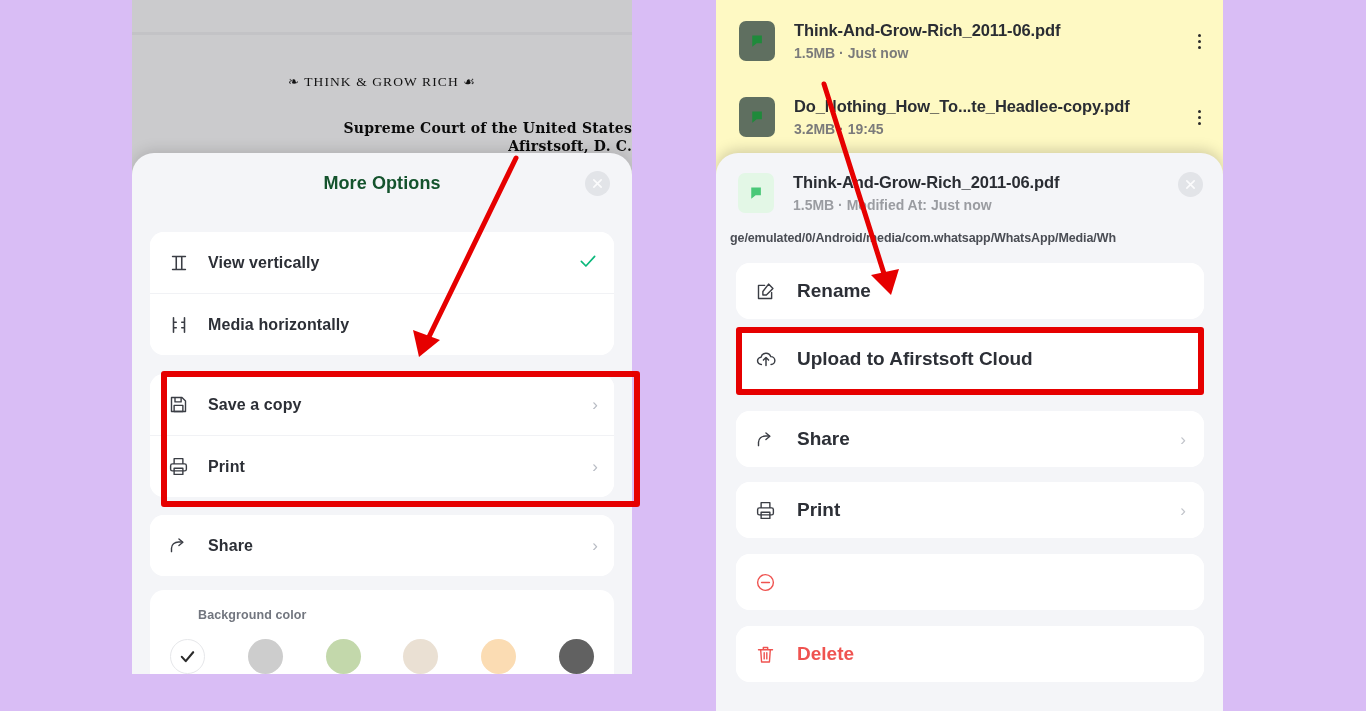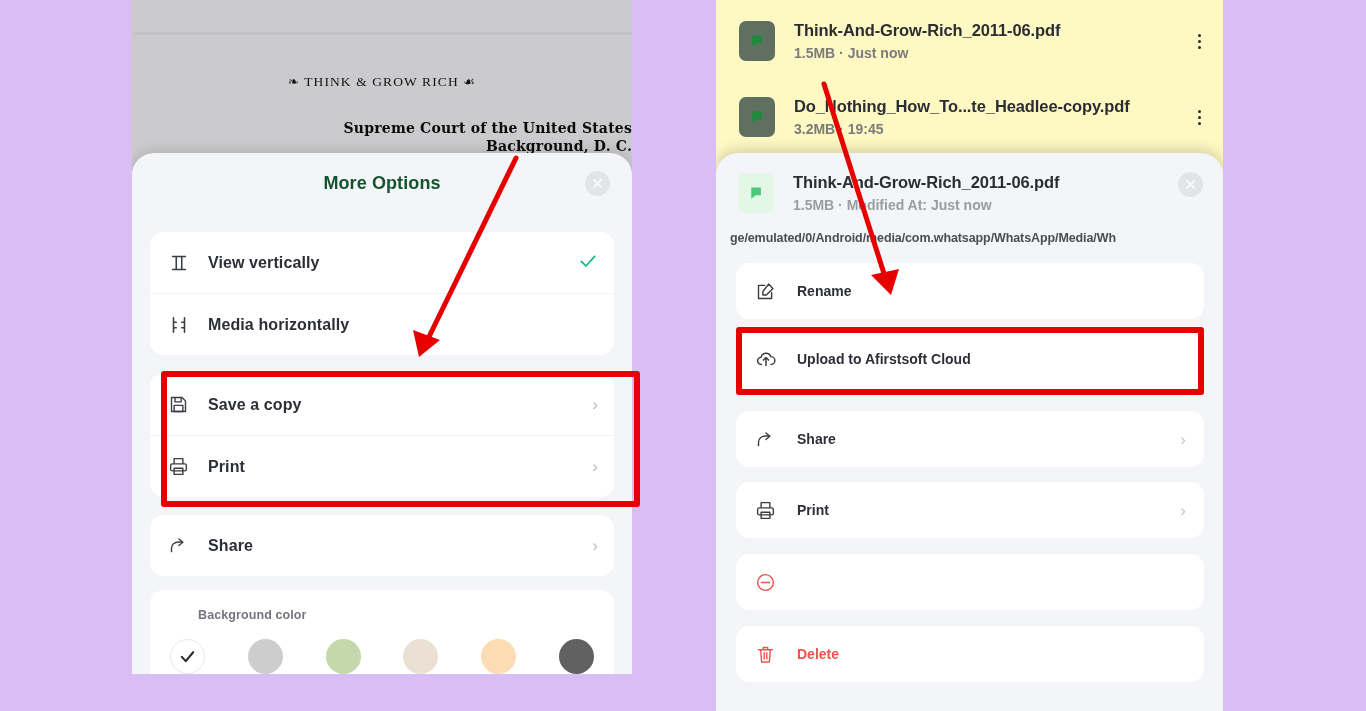--- a/index.html
+++ b/index.html
@@ -129,21 +129,21 @@
   }
   .group-r {
     position: absolute; left: 20px; width: 468px;
     background: #ffffff; border-radius: 14px;
   }
   .row-r {
     position: relative; height: 56px; display: flex; align-items: center;
     padding: 0 18px 0 19px; background: #fff; border-radius: 14px;
   }
   .row-r .ico { width: 32px; display: flex; align-items: center; }
-  .row-r .lbl { font-size: 14px; font-weight: 700; color: #2c2f36; margin-left: 10px; flex: 1; }
+  .row-r .lbl { font-size: 19px; font-weight: 700; color: #2c2f36; margin-left: 10px; flex: 1; }
   .row-r .lbl.danger { color: #ef5350; }
   .row-r .chev { color: #c2c5cb; font-size: 17px; line-height: 1; }
   .redbox {
     position: absolute; border: 6px solid #e60000; border-radius: 3px;
   }
   svg.arrow { position: absolute; overflow: visible; }
 </style>
 </head>
 <body>
 
@@ -152,21 +152,21 @@
   <div class="doc-divider"></div>
 
   <div class="doc-title-orn">
     <span class="orn">❧</span>
     <span>THINK &amp; GROW RICH</span>
     <span class="orn">☙</span>
   </div>
 
   <div class="doc-court">
     <div>Supreme Court of the United States</div>
-    <div>Background, D. C.</div>
+    <div>Afirstsoft, D. C.</div>
   </div>
 
   <div class="sheet-left">
 
     <div class="sheet-title">More Options</div>
 
     <div class="close-btn">
       <svg viewBox="0 0 12 12" fill="none" stroke="#fbfbfc" stroke-width="1.8" stroke-linecap="round">
         <path d="M2 2 L10 10 M10 2 L2 10"></path>
       </svg>

